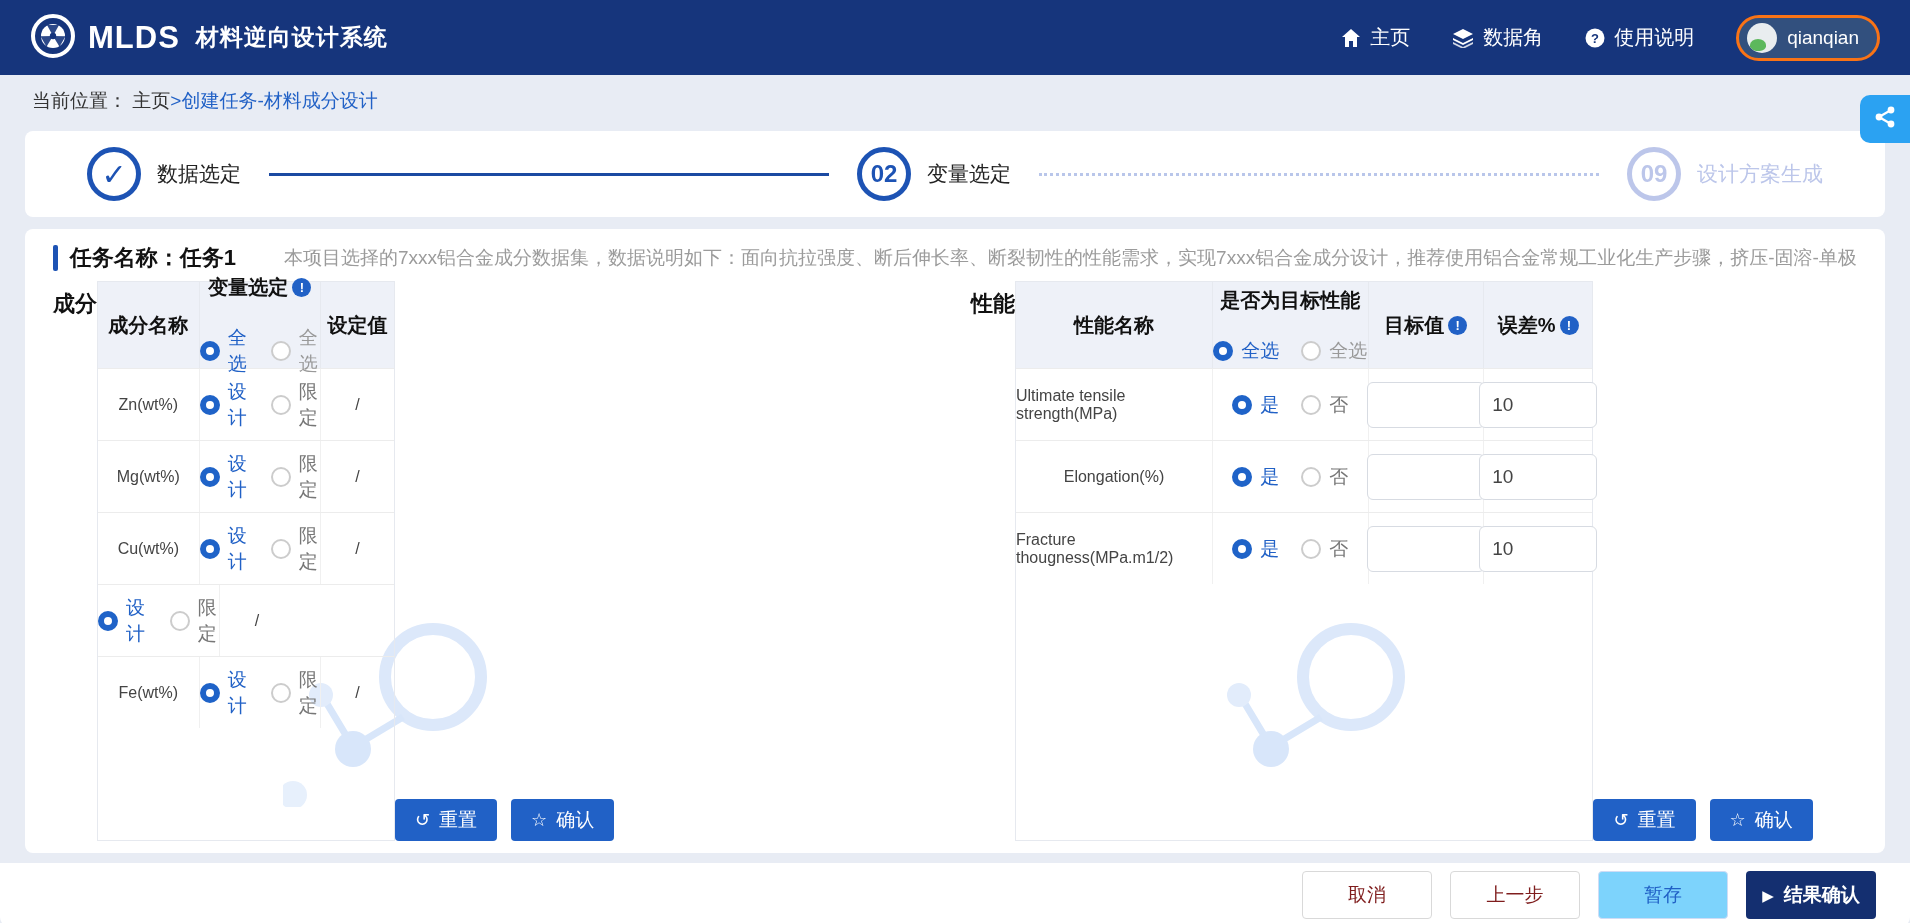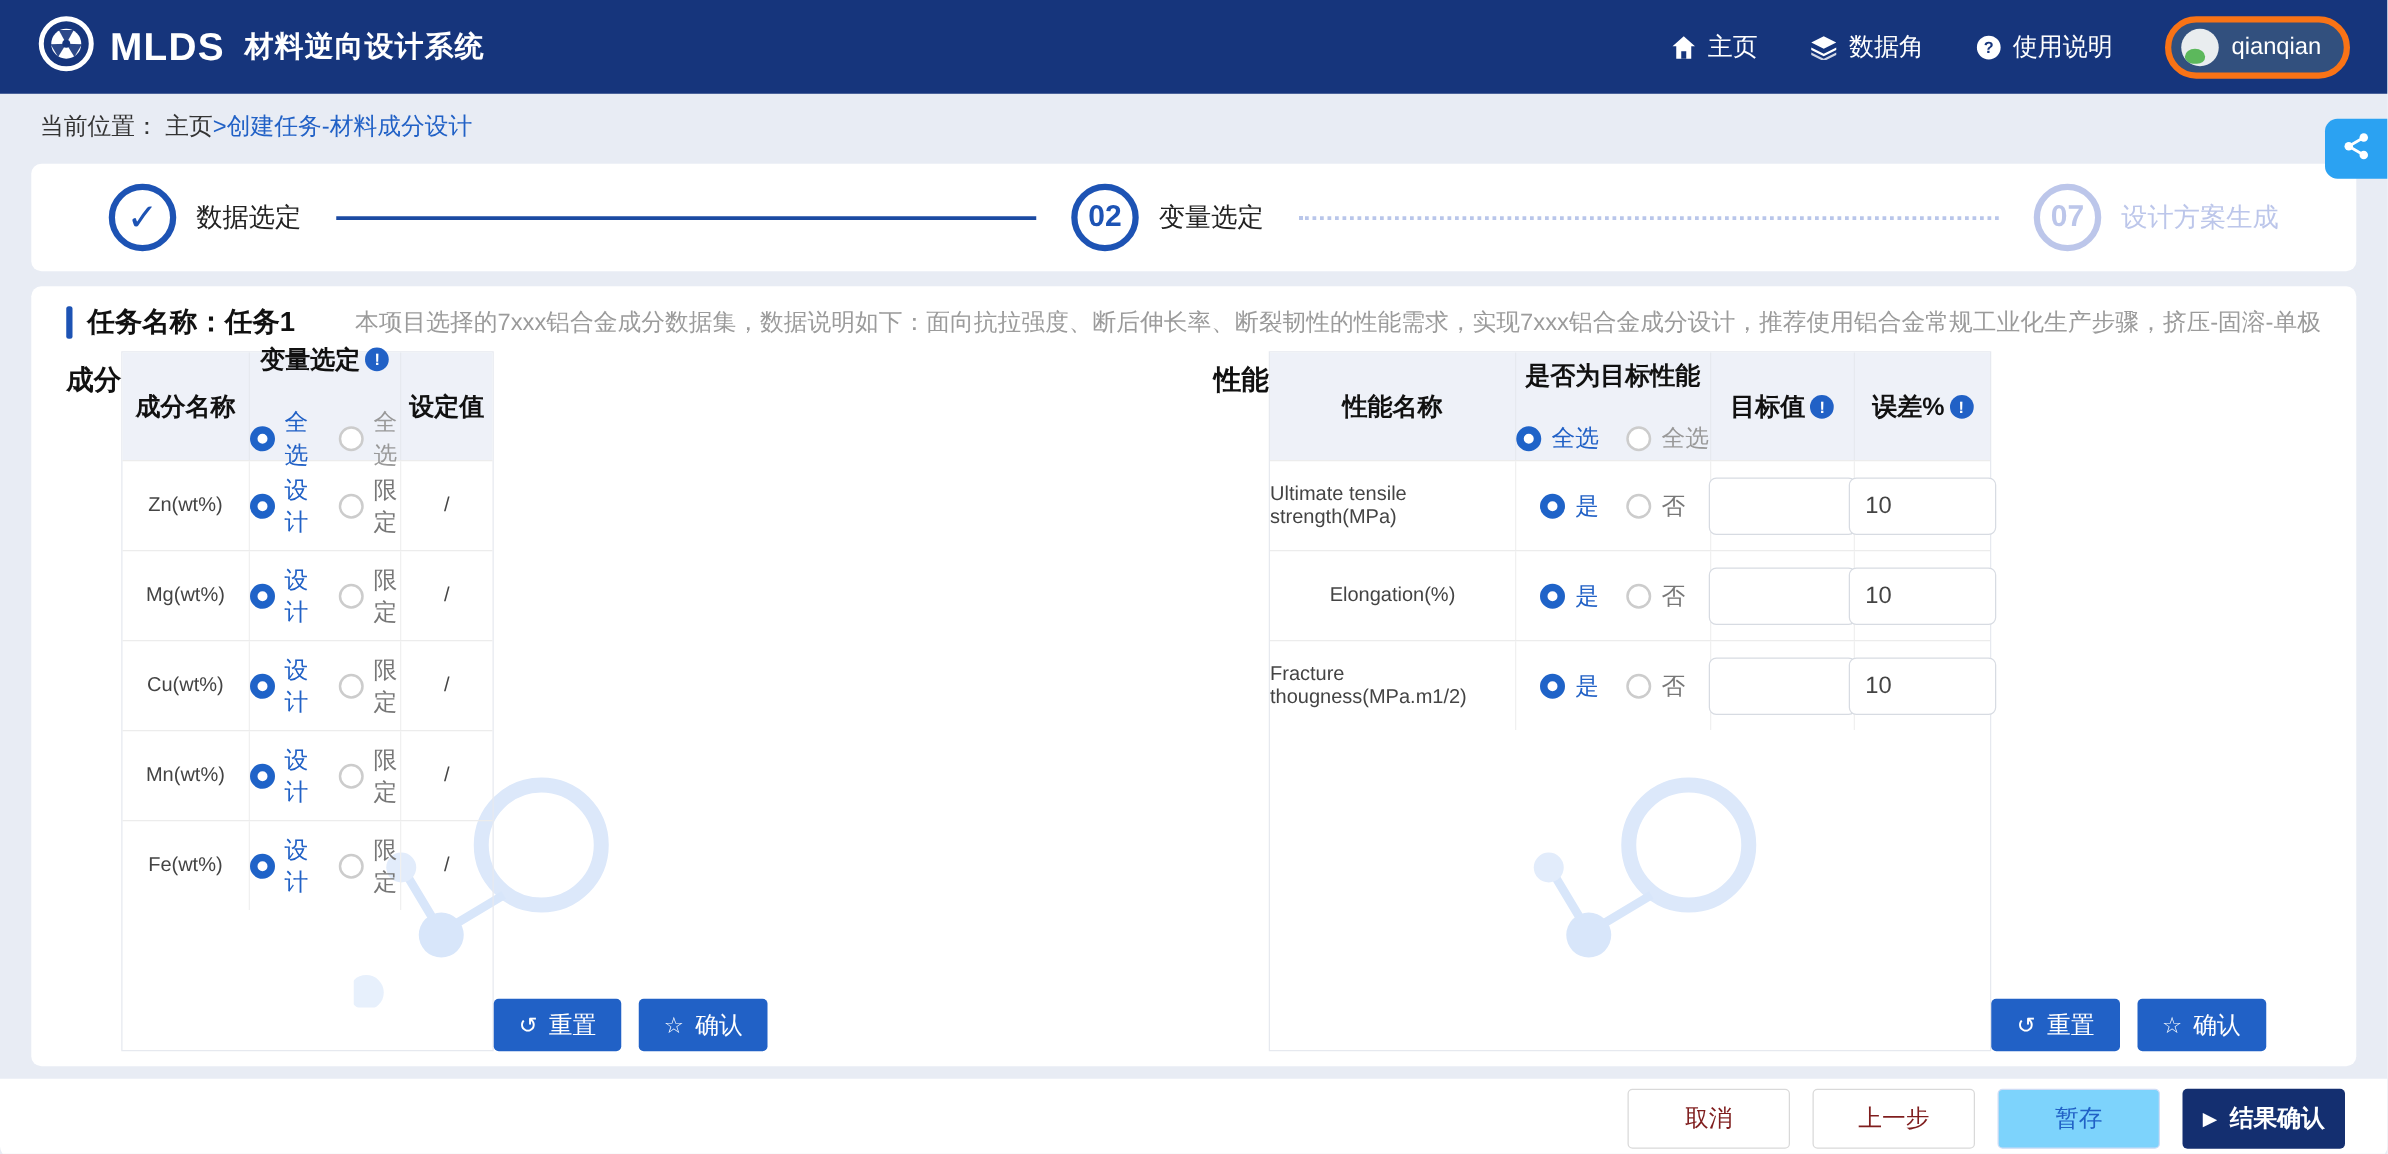--- a/index.html
+++ b/index.html
@@ -6,21 +6,21 @@
   html,body { width:1910px; height:923px; background:#e8ecf4; font-family:"Liberation Sans","DejaVu Sans",sans-serif; overflow:hidden; }
 
   
   .navbar { height:75px; background:#16357c; display:flex; align-items:center; padding:0 30px; position:relative; }
   .logo-wrap { display:flex; align-items:center; }
   .logo-text { color:#fff; font-size:31px; font-weight:bold; letter-spacing:1px; margin-left:12px; }
   .app-title { color:#fff; font-size:23px; font-weight:600; margin-left:16px; letter-spacing:1px;font-family:Liberation Mono, monospace; }
   .nav-menu { margin-left:auto; display:flex; align-items:center; gap:42px; }
   .nav-item { display:flex; align-items:center; gap:9px; color:#fff; font-size:20px; cursor:pointer; }
   .nav-item svg { display:block; }
-  .user-pill { display:flex; align-items:center; gap:10px; background:#32507e; border:5px solid #f97316; border-radius:999px; padding:5px 18px 5px 8px; color:#fff; font-size:19px; cursor:pointer; }
+  .user-pill { display:flex; align-items:center; gap:10px; background:#32507e; border:3px solid #f97316; border-radius:999px; padding:5px 18px 5px 8px; color:#fff; font-size:19px; cursor:pointer; }
   .avatar { width:30px; height:30px; border-radius:50%; background:#e9edef; position:relative; overflow:hidden; }
   .avatar::after { content:""; position:absolute; left:3px; bottom:2px; width:16px; height:12px; background:#5cb85c; border-radius:50% 50% 40% 40%; }
 
   
   .float-btn { position:absolute; right:0; top:95px; width:50px; height:48px; background:#2ba2f2; border-radius:10px 0 0 10px; display:flex; align-items:center; justify-content:center; cursor:pointer; z-index:5; }
 
   
   .breadcrumb { padding:13px 32px 9px; font-size:19px; color:#333; }
   .crumb-link { color:#2161c6; cursor:pointer; }
 
@@ -163,21 +163,21 @@
     <div class="step-circle check">✓</div>
     <div class="step-label">数据选定</div>
   </div>
   <div class="step-line-solid"></div>
   <div class="step active">
     <div class="step-circle">02</div>
     <div class="step-label">变量选定</div>
   </div>
   <div class="step-line-dotted"></div>
   <div class="step pending">
-    <div class="step-circle">07</div>
+    <div class="step-circle">09</div>
     <div class="step-label">设计方案生成</div>
   </div>
 </div>
 
 <div class="main-card">
   <div class="task-row">
     <div class="task-bar"></div>
     <span class="task-name">任务名称：</span>
     <span class="task-name">任务1</span>
     <span class="task-desc">本项目选择的7xxx铝合金成分数据集，数据说明如下：面向抗拉强度、断后伸长率、断裂韧性的性能需求，实现7xxx铝合金成分设计，推荐使用铝合金常规工业化生产步骤，挤压-固溶-单极时效T6。</span>
@@ -279,23 +279,20 @@
                   <span>限定</span>
                 </span>
           </div>
             </div>
           <div class="t-cell comp-c3">
               <span class="cell-text">/</span>
             </div>
         </div>
 
         <div class="t-row">
-          <div class="t-cell comp-c1">
-              <span class="cell-text">Mn(wt%)</span>
-            </div>
           <div class="t-cell comp-c2">
               <div class="radio-group row-radios">
             <span class="radio-opt sel">
                   <span class="radio-dot on"></span>
                   <span>设计</span>
                 </span>
             <span class="radio-opt unsel">
                   <span class="radio-dot off"></span>
                   <span>限定</span>
                 </span>

